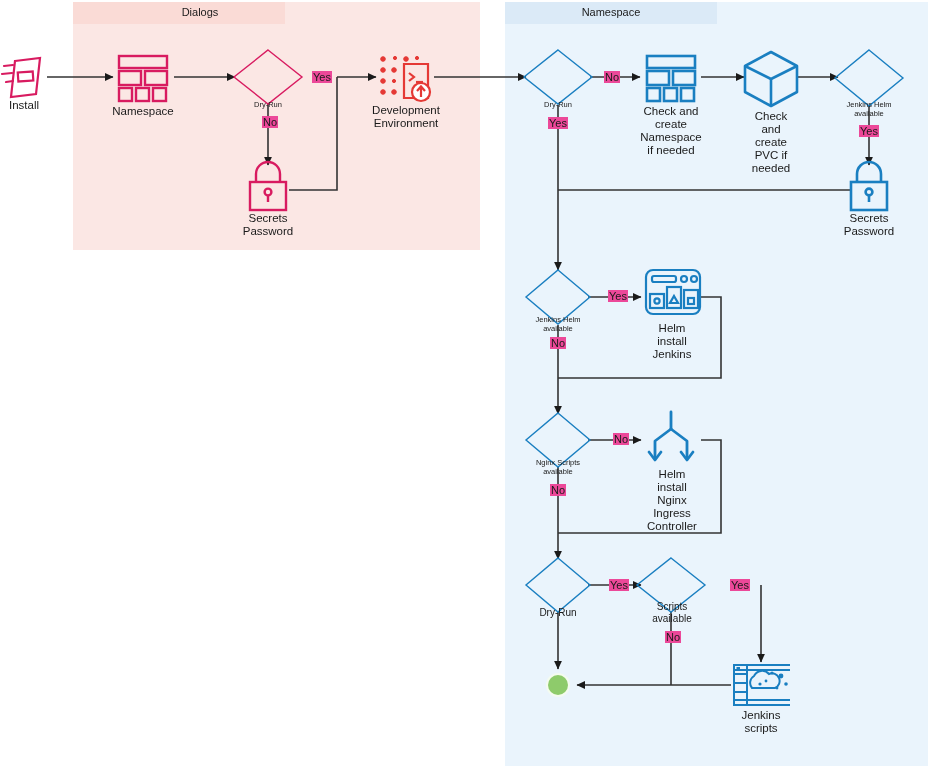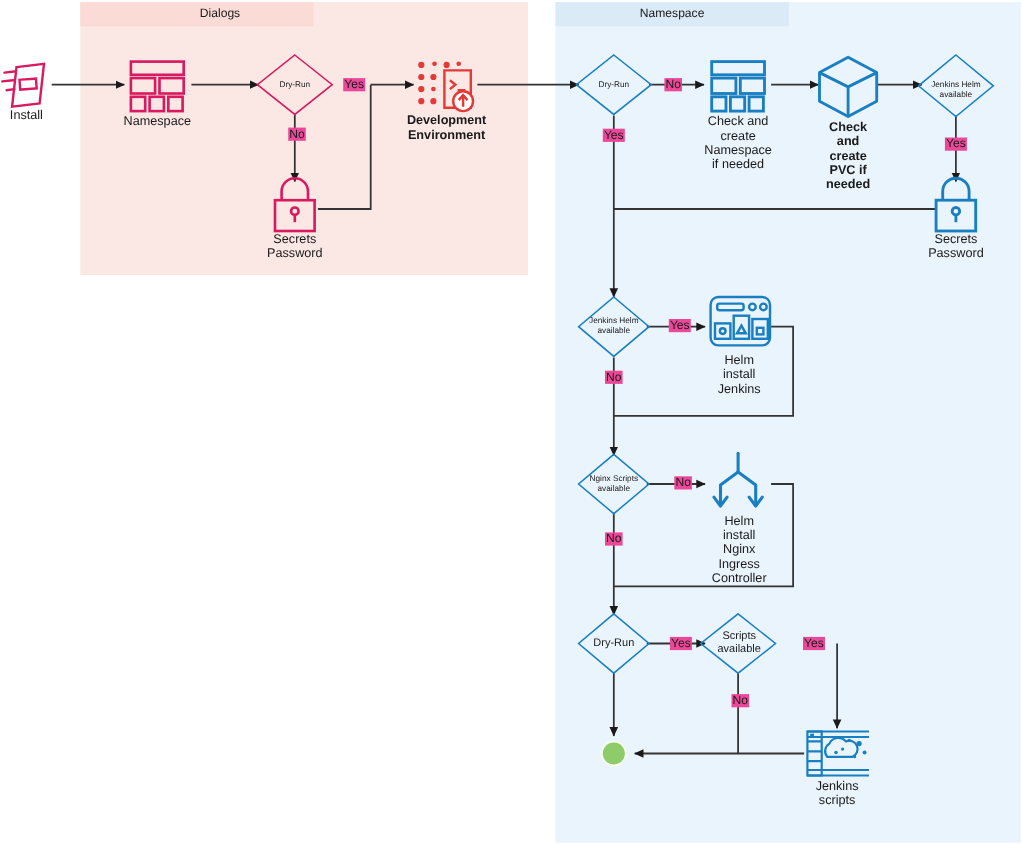--- a/index.html
+++ b/index.html
@@ -1,20 +1,20 @@
 <!DOCTYPE html>
 <html><head>
 <meta charset="utf-8">
 <style>
   html,body{margin:0;padding:0;background:#ffffff;}
   body{font-family:"Liberation Sans","DejaVu Sans",sans-serif;}
   #canvas{position:relative;width:930px;height:767px;overflow:hidden;background:#fff;}
   svg.layer{position:absolute;left:0;top:0;width:930px;height:767px;}
   .node-label{position:absolute;text-align:center;font-size:11.5px;line-height:13px;color:#1a1a1a;white-space:pre-line;}
-  .diamond-text{position:absolute;text-align:center;font-size:7.5px;line-height:8.5px;color:#1a1a1a;white-space:pre-line;}
+  .diamond-text{position:absolute;text-align:center;font-size:7.5px;line-height:8.5px;color:#1a1a1a;white-space:pre-line;margin-top:28px;}
   .diamond-text.big{font-size:10px;line-height:11.5px;}
   .edge-label{position:absolute;font-size:11px;color:#1a1a1a;background:#ec4899;padding:0 1px;line-height:12px;white-space:nowrap;}
 </style>
 </head>
 <body>
 
 <div id="canvas">
 
   <svg class="layer">
     <rect x="73" y="2" width="407" height="248" fill="#fbe7e4"></rect>
@@ -210,28 +210,28 @@
       <circle cx="558" cy="685" r="12" fill="#f4fbef"></circle>
       <circle cx="558" cy="685" r="10" fill="#8ecb6b"></circle>
     </g>
   </svg>
 
   <div class="node-label" style="left:-11px;top:99px;width:70px;">Install</div>
   <div class="node-label" style="left:98px;top:105px;width:90px;">Namespace</div>
   <div class="diamond-text" style="left:238px;top:73px;width:60px;">Dry-Run</div>
   <div class="node-label" style="left:223px;top:212px;width:90px;">Secrets
 Password</div>
-  <div class="node-label" style="left:356px;top:104px;width:100px;font-weight:bold;">Development
+  <div class="node-label" style="left:356px;top:104px;width:100px;">Development
 Environment</div>
   <div class="diamond-text" style="left:528px;top:73px;width:60px;">Dry-Run</div>
   <div class="node-label" style="left:626px;top:105px;width:90px;">Check and
 create
 Namespace
 if needed</div>
-  <div class="node-label" style="left:736px;top:110px;width:70px;font-weight:bold;">Check
+  <div class="node-label" style="left:736px;top:110px;width:70px;">Check
 and
 create
 PVC if
 needed</div>
   <div class="diamond-text" style="left:834px;top:73px;width:70px;">Jenkins Helm
 available</div>
   <div class="node-label" style="left:824px;top:212px;width:90px;">Secrets
 Password</div>
   <div class="diamond-text" style="left:524px;top:288px;width:68px;">Jenkins Helm
 available</div>

